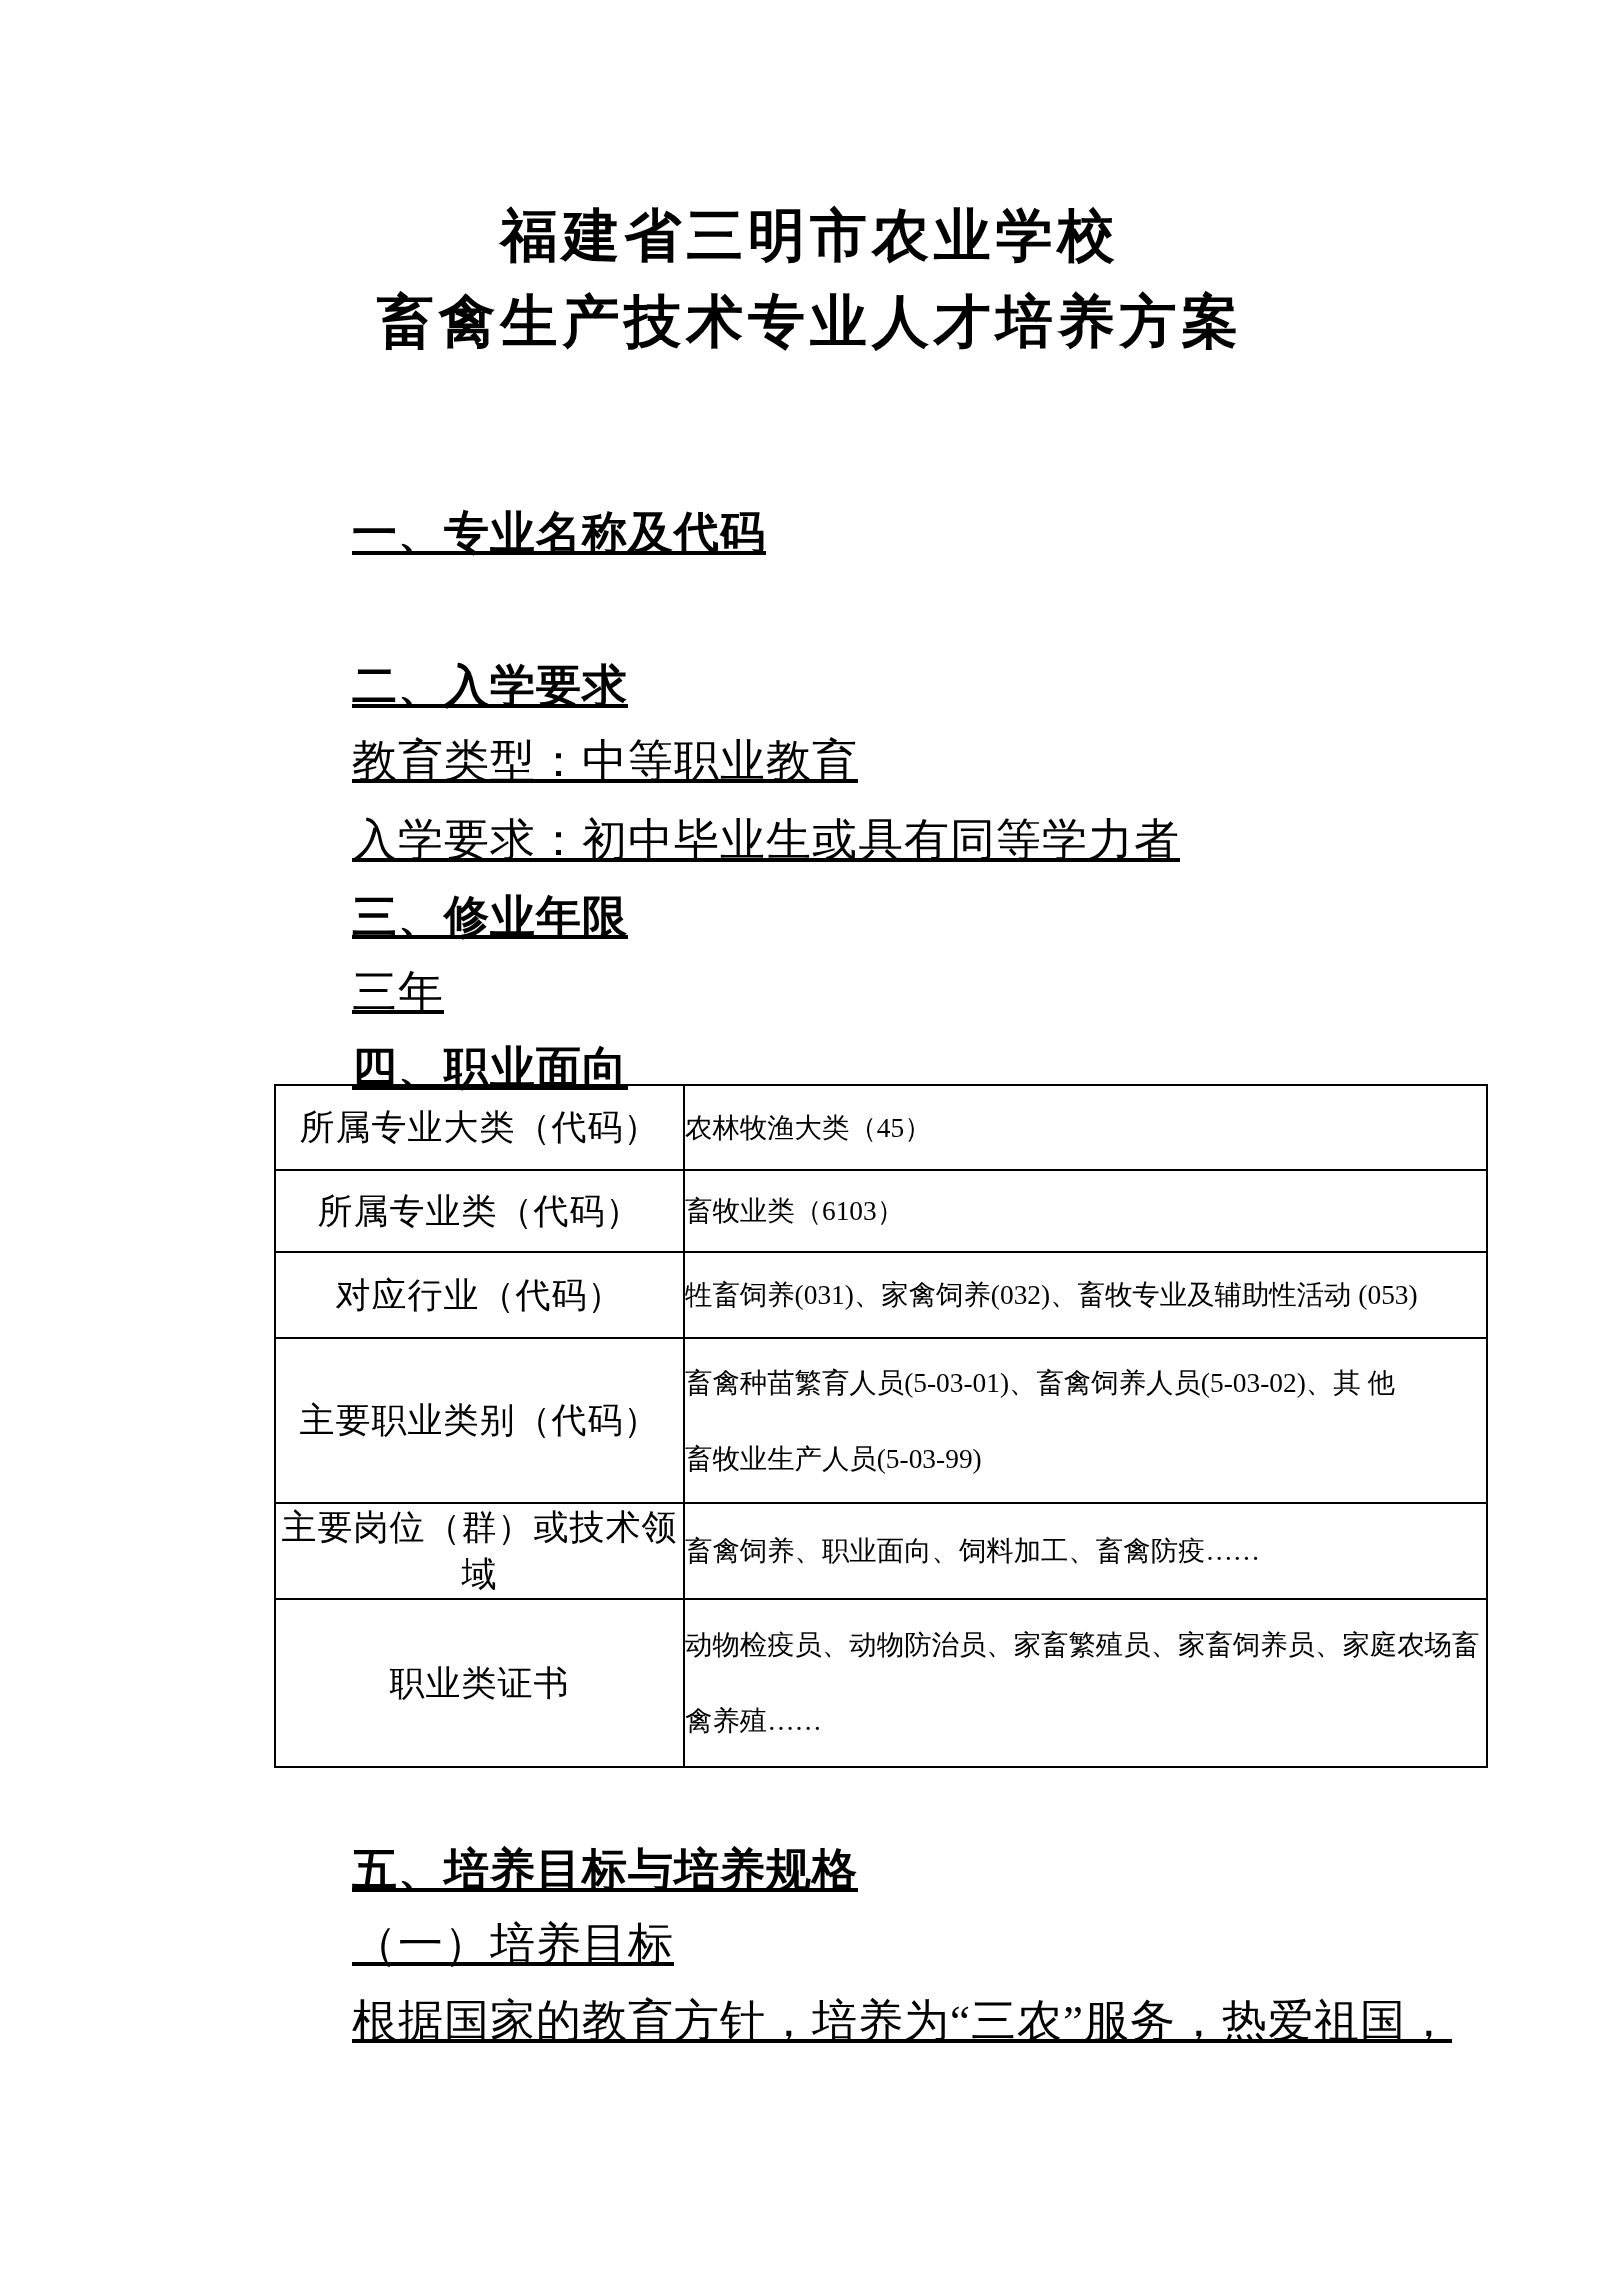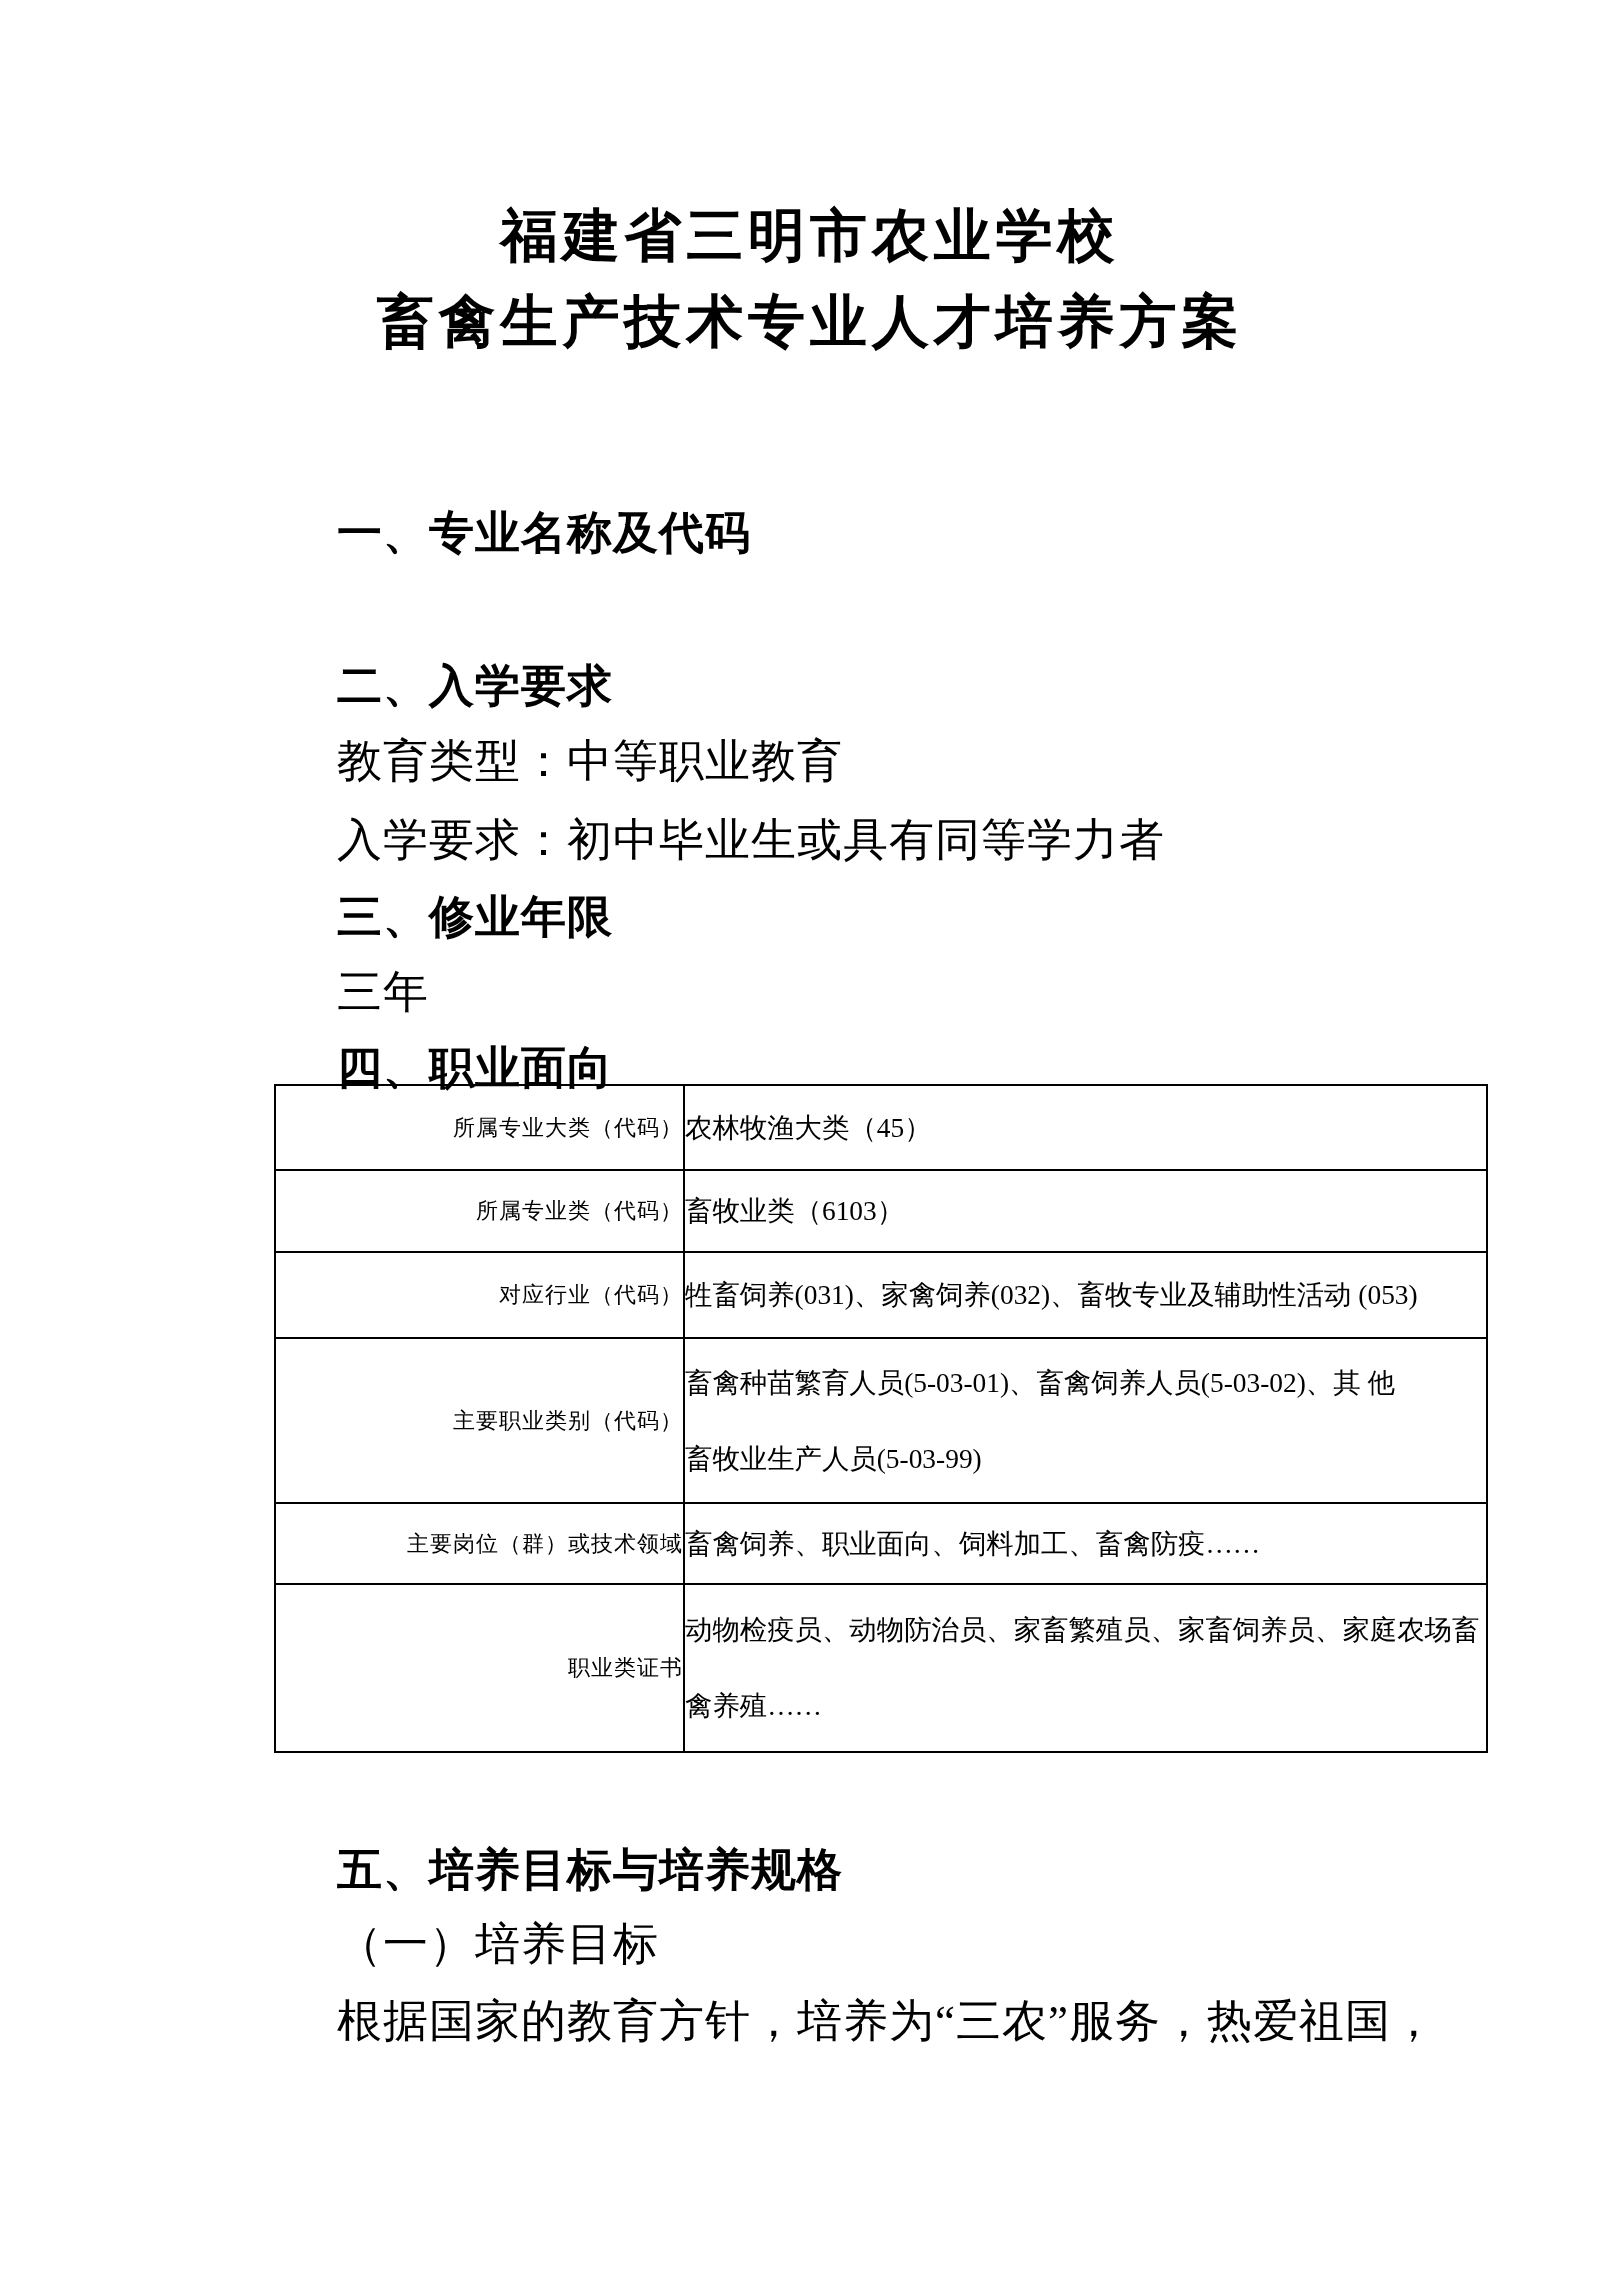--- a/index.html
+++ b/index.html
@@ -18,25 +18,26 @@
     text-align: center;
     font-size: 57px;
     line-height: 86px;
     font-weight: bold;
     letter-spacing: 4.9px;
     white-space: nowrap;
   }
 
   .bodyline {
     position: absolute;
-    left: 337px;
+    left: 352px;
     font-size: 45px;
     line-height: 49px;
     letter-spacing: 1px;
     white-space: nowrap;
+    text-decoration: underline;
   }
   .heading { font-weight: bold; }
 
   .t1 { top: 509px; }
   .t2 { top: 585px; }
   .t3 { top: 662px; }
   .t4 { top: 737px; }
   .t5 { top: 816px; }
   .t6 { top: 893px; }
   .t7 { top: 968px; }
@@ -53,23 +54,23 @@
     border-collapse: collapse;
     table-layout: fixed;
   }
   table.career td {
     border: 2px solid #000;
     padding: 0;
     overflow: visible;
   }
   td.cl {
     width: 407px;
-    text-align: right;
+    text-align: center;
     vertical-align: middle;
-    font-size: 22px;
+    font-size: 35px;
     letter-spacing: 1px;
   }
   td.cv {
     vertical-align: middle;
     font-size: 27.4px;
     padding: 15.7px 3.9px 0 15.7px;
   }
   .vl { line-height: 76px; white-space: nowrap; }
 
   tr.r-a { height: 85px; }

